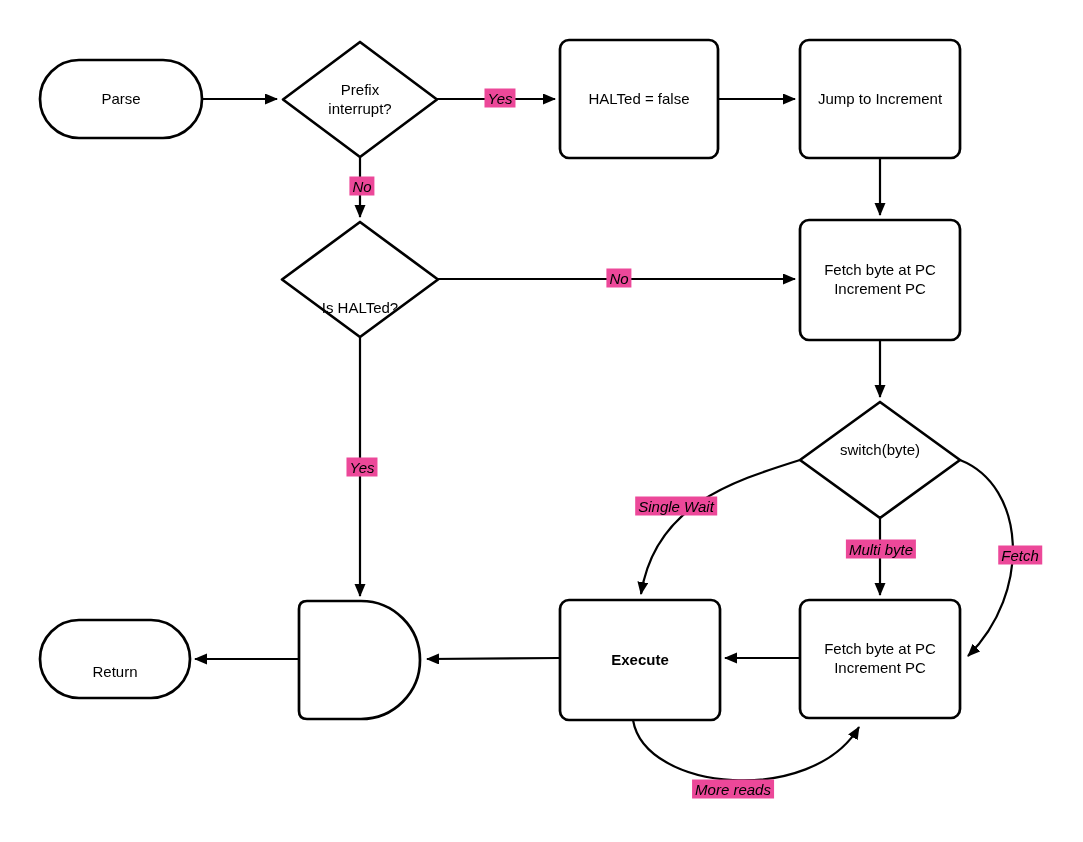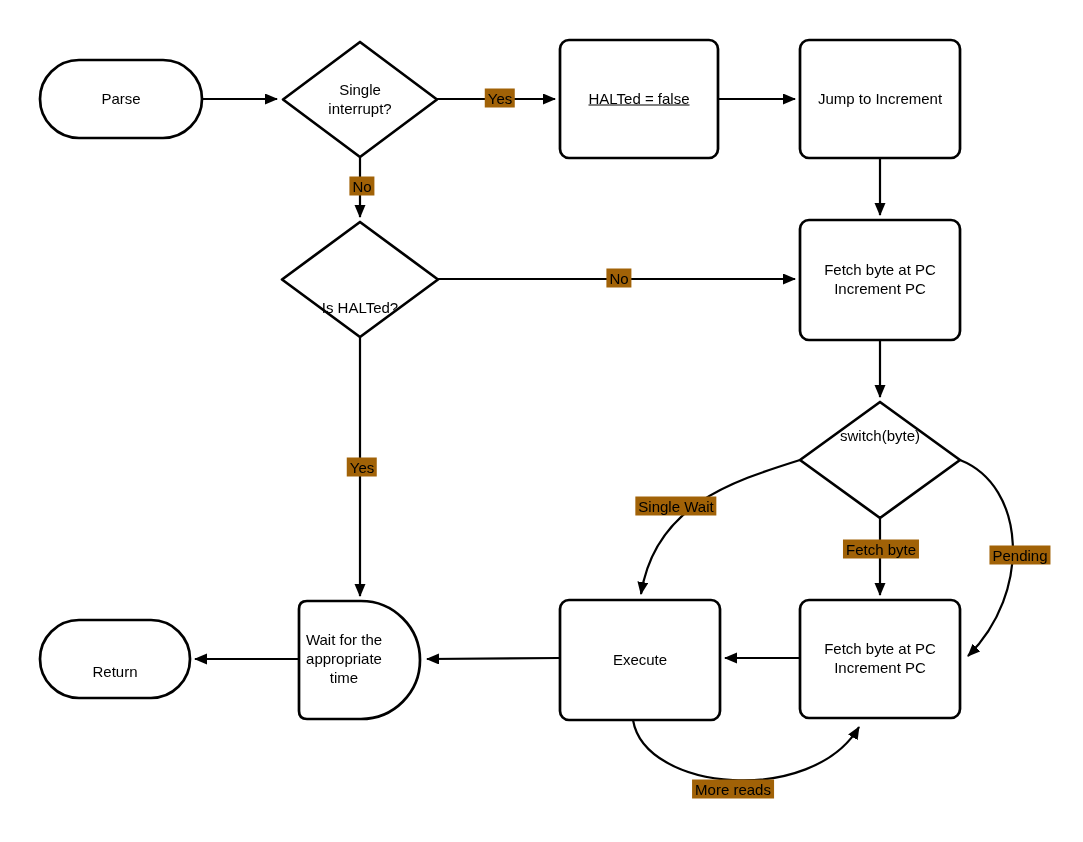--- a/index.html
+++ b/index.html
@@ -24,22 +24,23 @@
     position: absolute;
     transform: translate(-50%, -50%);
     font-size: 15px;
     line-height: 19px;
     color: #000000;
     text-align: center;
     white-space: pre-line;
     pointer-events: none;
   }
   .edge-lbl {
-    background: #a16207;
+    background: #ec4899;
     padding: 0 3px;
+    font-style: italic;
   }
 </style>
 </head>
 <body>
 
 <div id="stage">
 
   <svg id="flow-svg" width="1083" height="842" viewBox="0 0 1083 842">
     <defs>
       <marker id="ah" markerWidth="15" markerHeight="13" refX="12" refY="5.5" orient="auto" markerUnits="userSpaceOnUse">
@@ -74,38 +75,35 @@
       <polygon points="360,222 438,279.5 360,337 282,279.5"></polygon>
       <polygon points="880,402 960,460 880,518 800,460"></polygon>
       <rect x="560" y="600" width="160" height="120" rx="9"></rect>
       <rect x="800" y="600" width="160" height="118" rx="9"></rect>
       <path d="M 299,609 Q 299,601 307,601 L 361,601 A 59,59 0 0 1 361,719 L 307,719 Q 299,719 299,711 Z"></path>
       <rect x="40" y="620" width="150" height="78" rx="39" ry="39"></rect>
     </g>
   </svg>
 
   <div class="lbl" style="left:121px;  top:98px;">Parse</div>
-  <div class="lbl" style="left:360px;  top:99px;">Single
+  <div class="lbl" style="left:360px;  top:99px;">Prefix
 interrupt?</div>
-  <div class="lbl" style="left:639px;  top:98px;text-decoration:underline;">HALTed = false</div>
+  <div class="lbl" style="left:639px;  top:98px;">HALTed = false</div>
   <div class="lbl" style="left:880px;  top:98px;">Jump to Increment</div>
   <div class="lbl" style="left:880px;  top:279px;">Fetch byte at PC
 Increment PC</div>
   <div class="lbl" style="left:360px;  top:279px;margin-top:28px;">Is HALTed?</div>
-  <div class="lbl" style="left:880px;  top:435px;">switch(byte)</div>
-  <div class="lbl" style="left:640px;  top:659px;">Execute</div>
+  <div class="lbl" style="left:880px;  top:449px;">switch(byte)</div>
+  <div class="lbl" style="left:640px;  top:659px;font-weight:bold;">Execute</div>
   <div class="lbl" style="left:880px;  top:658px;">Fetch byte at PC
 Increment PC</div>
-  <div class="lbl" style="left:344px;  top:658px;">Wait for the
-appropriate
-time</div>
   <div class="lbl" style="left:115px;  top:659px;margin-top:12px;">Return</div>
 
   <div class="lbl edge-lbl" style="left:500px;  top:98px;">Yes</div>
   <div class="lbl edge-lbl" style="left:362px;  top:186px;">No</div>
   <div class="lbl edge-lbl" style="left:619px;  top:278px;">No</div>
   <div class="lbl edge-lbl" style="left:362px;  top:467px;">Yes</div>
   <div class="lbl edge-lbl" style="left:676px;  top:506px;">Single Wait</div>
-  <div class="lbl edge-lbl" style="left:881px;  top:549px;">Fetch byte</div>
-  <div class="lbl edge-lbl" style="left:1020px; top:555px;">Pending</div>
+  <div class="lbl edge-lbl" style="left:881px;  top:549px;">Multi byte</div>
+  <div class="lbl edge-lbl" style="left:1020px; top:555px;">Fetch</div>
   <div class="lbl edge-lbl" style="left:733px;  top:789px;text-align:right;">More reads</div>
 
 </div>
 
 </body></html>

